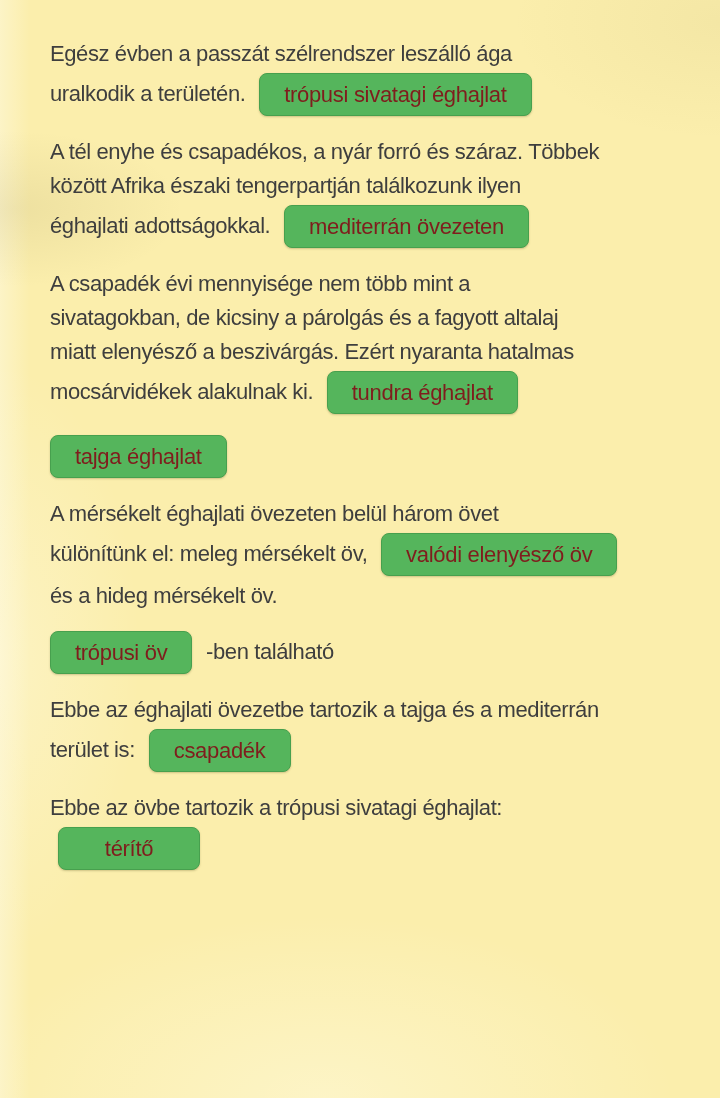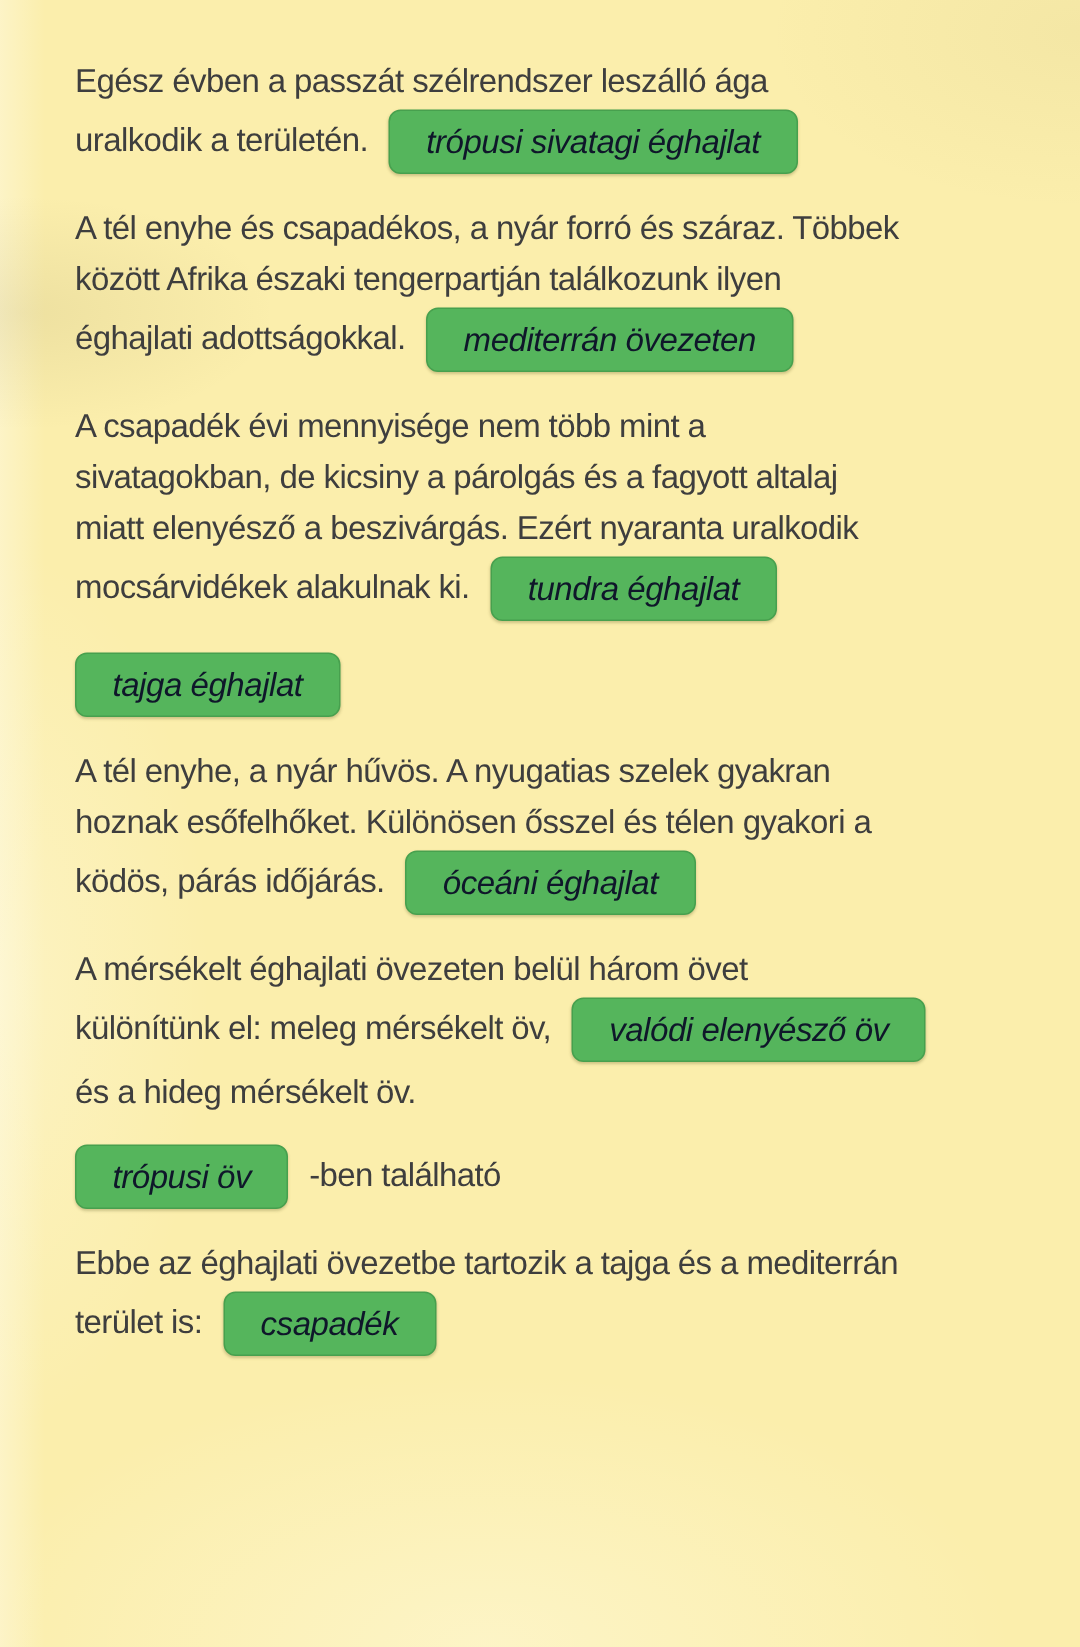--- a/index.html
+++ b/index.html
@@ -31,55 +31,53 @@
   .para {
     margin: 16px 0 6px 0;
     white-space: pre-line;
   }
   .chip {
     display: inline-block;
     box-sizing: border-box;
     background: #55b55c;
     border: 1px solid #47a04e;
     border-radius: 8px;
-    color: #0f172a;
+    color: #7f1d1d;
     font-family: inherit;
     font-size: 22px;
     letter-spacing: -0.3px;
     height: 43px;
     line-height: 41px;
     padding: 0 24px;
     min-width: 142px;
     text-align: center;
     vertical-align: middle;
     margin: 2px 8px 3px 8px;
     white-space: nowrap;
     box-shadow: 0 1px 2px rgba(100, 95, 40, 0.30);
     cursor: pointer;
-    font-style: italic;
   }
   .para > .chip:first-child { margin-left: 0; }
   .seg { white-space: pre-line; }
 </style>
 </head>
 <body>
 
 <div class="content">
     <p class="para"><span class="seg">Egész évben a passzát szélrendszer leszálló ága
 uralkodik a területén. </span><button class="chip">trópusi sivatagi éghajlat</button></p>
     <p class="para"><span class="seg">A tél enyhe és csapadékos, a nyár forró és száraz. Többek
 között Afrika északi tengerpartján találkozunk ilyen
 éghajlati adottságokkal. </span><button class="chip">mediterrán övezeten</button></p>
     <p class="para"><span class="seg">A csapadék évi mennyisége nem több mint a
 sivatagokban, de kicsiny a párolgás és a fagyott altalaj
-miatt elenyésző a beszivárgás. Ezért nyaranta uralkodik
+miatt elenyésző a beszivárgás. Ezért nyaranta hatalmas
 mocsárvidékek alakulnak ki. </span><button class="chip">tundra éghajlat</button></p>
     <p class="para"><button class="chip">tajga éghajlat</button></p>
-    <p class="para"><span class="seg">A tél enyhe, a nyár hűvös. A nyugatias szelek gyakran
-hoznak esőfelhőket. Különösen ősszel és télen gyakori a
-ködös, párás időjárás. </span><button class="chip">óceáni éghajlat</button></p>
     <p class="para"><span class="seg">A mérsékelt éghajlati övezeten belül három övet
 különítünk el: meleg mérsékelt öv, </span><button class="chip">valódi elenyésző öv</button><span class="seg">
 és a hideg mérsékelt öv.</span></p>
     <p class="para"><button class="chip">trópusi öv</button><span class="seg"> -ben található</span></p>
     <p class="para"><span class="seg">Ebbe az éghajlati övezetbe tartozik a tajga és a mediterrán
 terület is: </span><button class="chip">csapadék</button></p>
+    <p class="para"><span class="seg">Ebbe az övbe tartozik a trópusi sivatagi éghajlat:
+</span><button class="chip">térítő</button></p>
   </div>
 
 </body></html>

